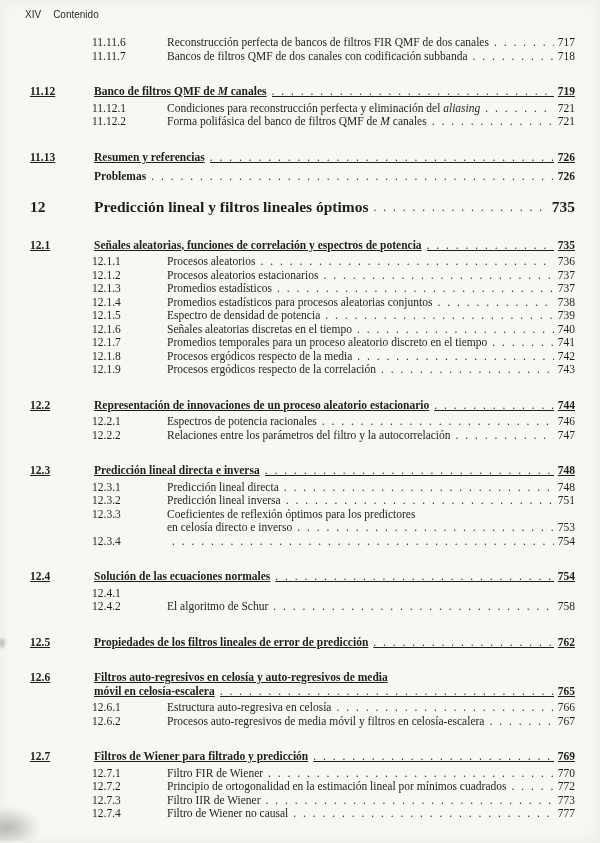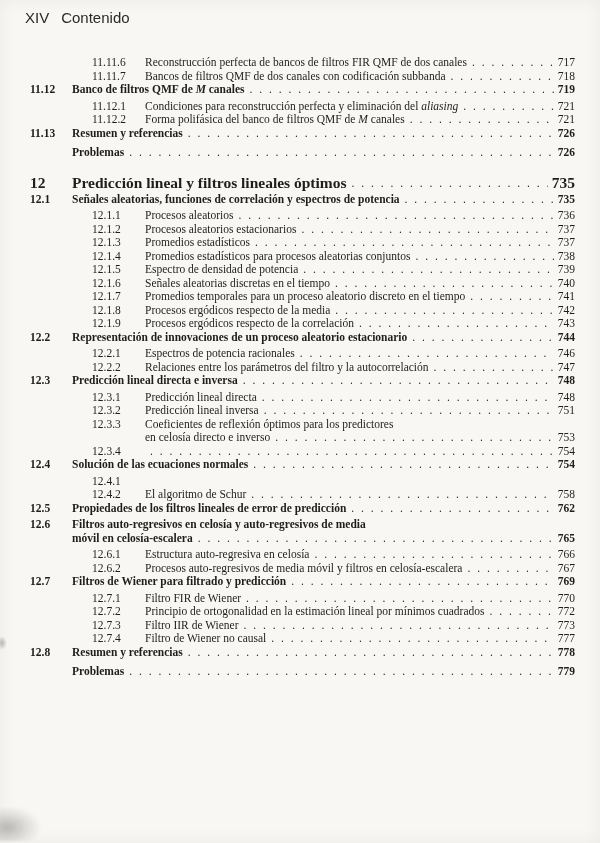--- a/index.html
+++ b/index.html
@@ -10,38 +10,38 @@
     background:#f8f7f3;
     box-sizing:border-box;
     padding:9px 25px 0 25px;
     overflow:hidden;
     color:#1e1e1e;
     font-family:"Liberation Serif", serif;
     box-shadow: inset 0 0 18px rgba(0,0,0,0.05);
   }
   .running-head {
     font-family:"Liberation Sans", sans-serif;
-    font-size:15px;
+    font-size:10px;
     color:#2a2a2a;
-    margin-bottom:30px;
+    margin-bottom:16px;
   }
   .running-head .folio { margin-right:12px; }
   .toc { padding-left:5px; }
 
-  .row { display:flex; align-items:flex-start; font-size:11.5px; line-height:13.5px; }
+  .row { display:flex; align-items:flex-start; font-size:11.5px; line-height:13.5px;gap:22px; }
   .row .num { flex:none; }
   .row .body { flex:1; min-width:0; }
   .line { display:flex; align-items:center; }
 
   
   .lv-chapter { font-size:15.5px; line-height:20px; font-weight:bold; margin-top:13px; margin-bottom:0; }
   .lv-chapter .num { width:42px; }
 
   
-  .lv-section { font-weight:bold; margin-top:0; margin-bottom:3px; }
+  .lv-section { font-weight:bold; margin-top:22px; margin-bottom:3px;text-decoration:underline; }
   .lv-section .num { width:42px; }
 
   
   .lv-problems { font-weight:bold; margin-top:6px; margin-bottom:3px; }
   .lv-problems .num { width:42px; }
 
   
   .lv-sub { margin-left:62px; }
   .lv-sub .num { width:53px; }
 

